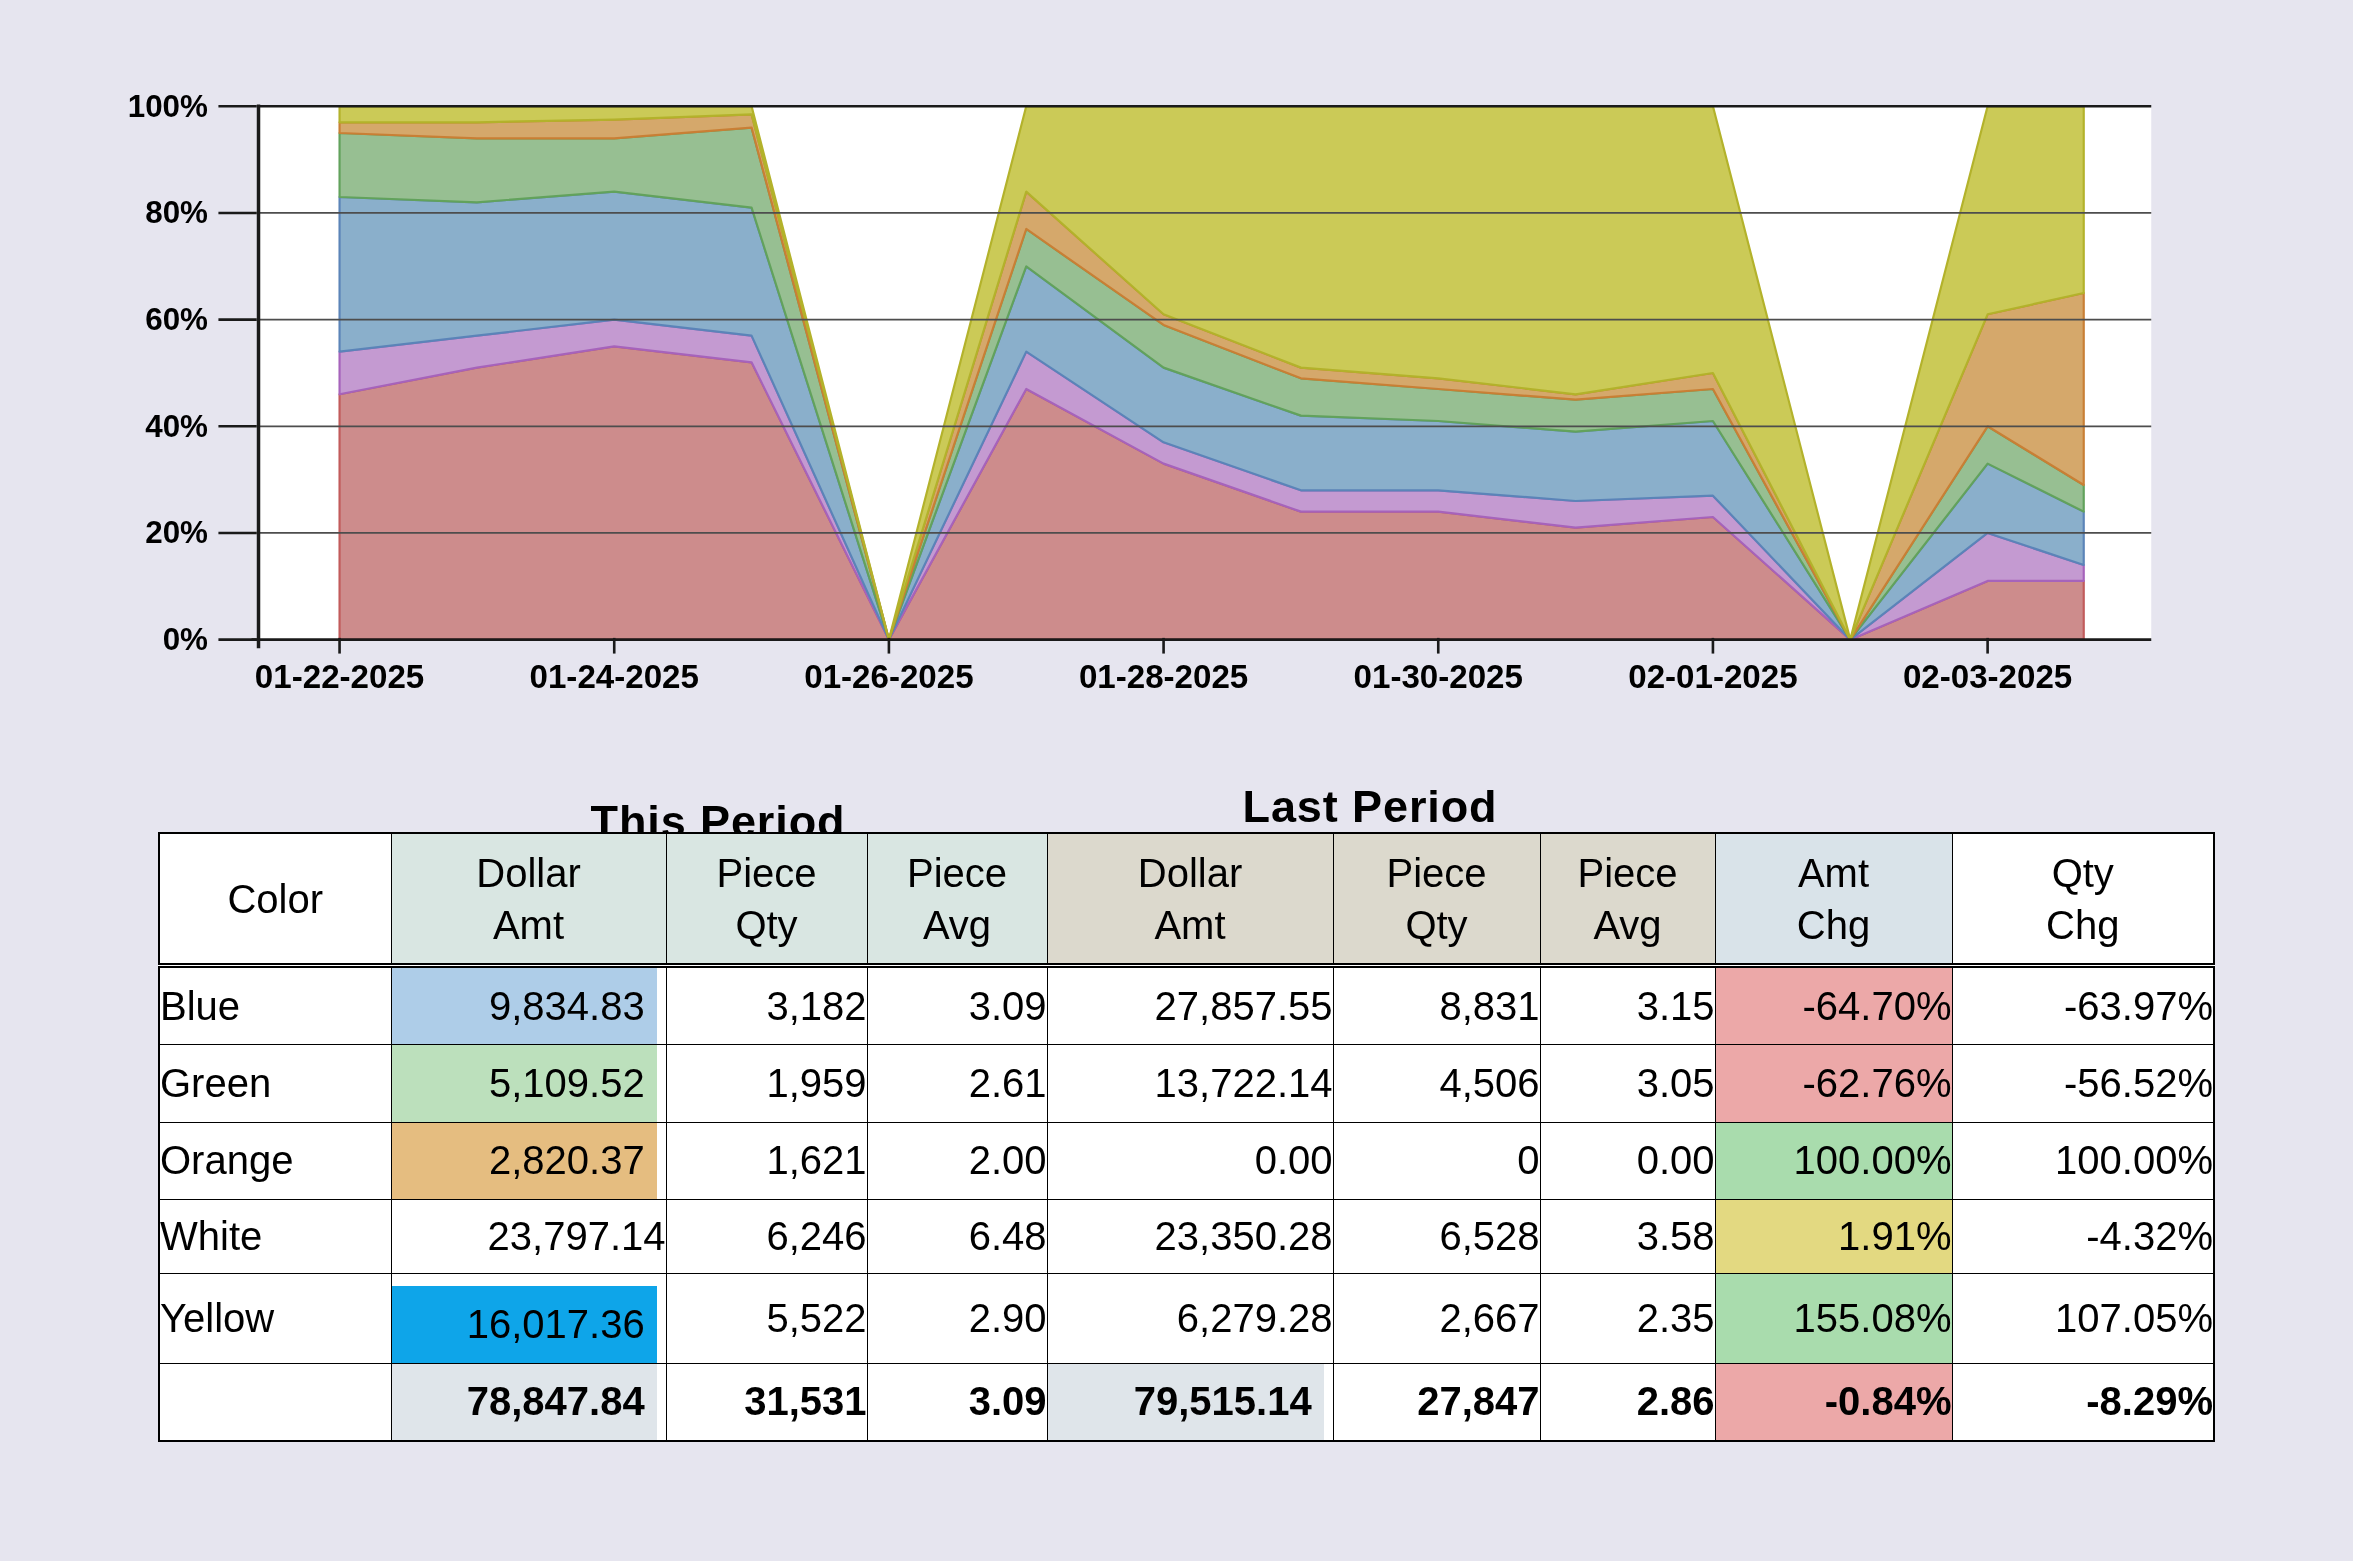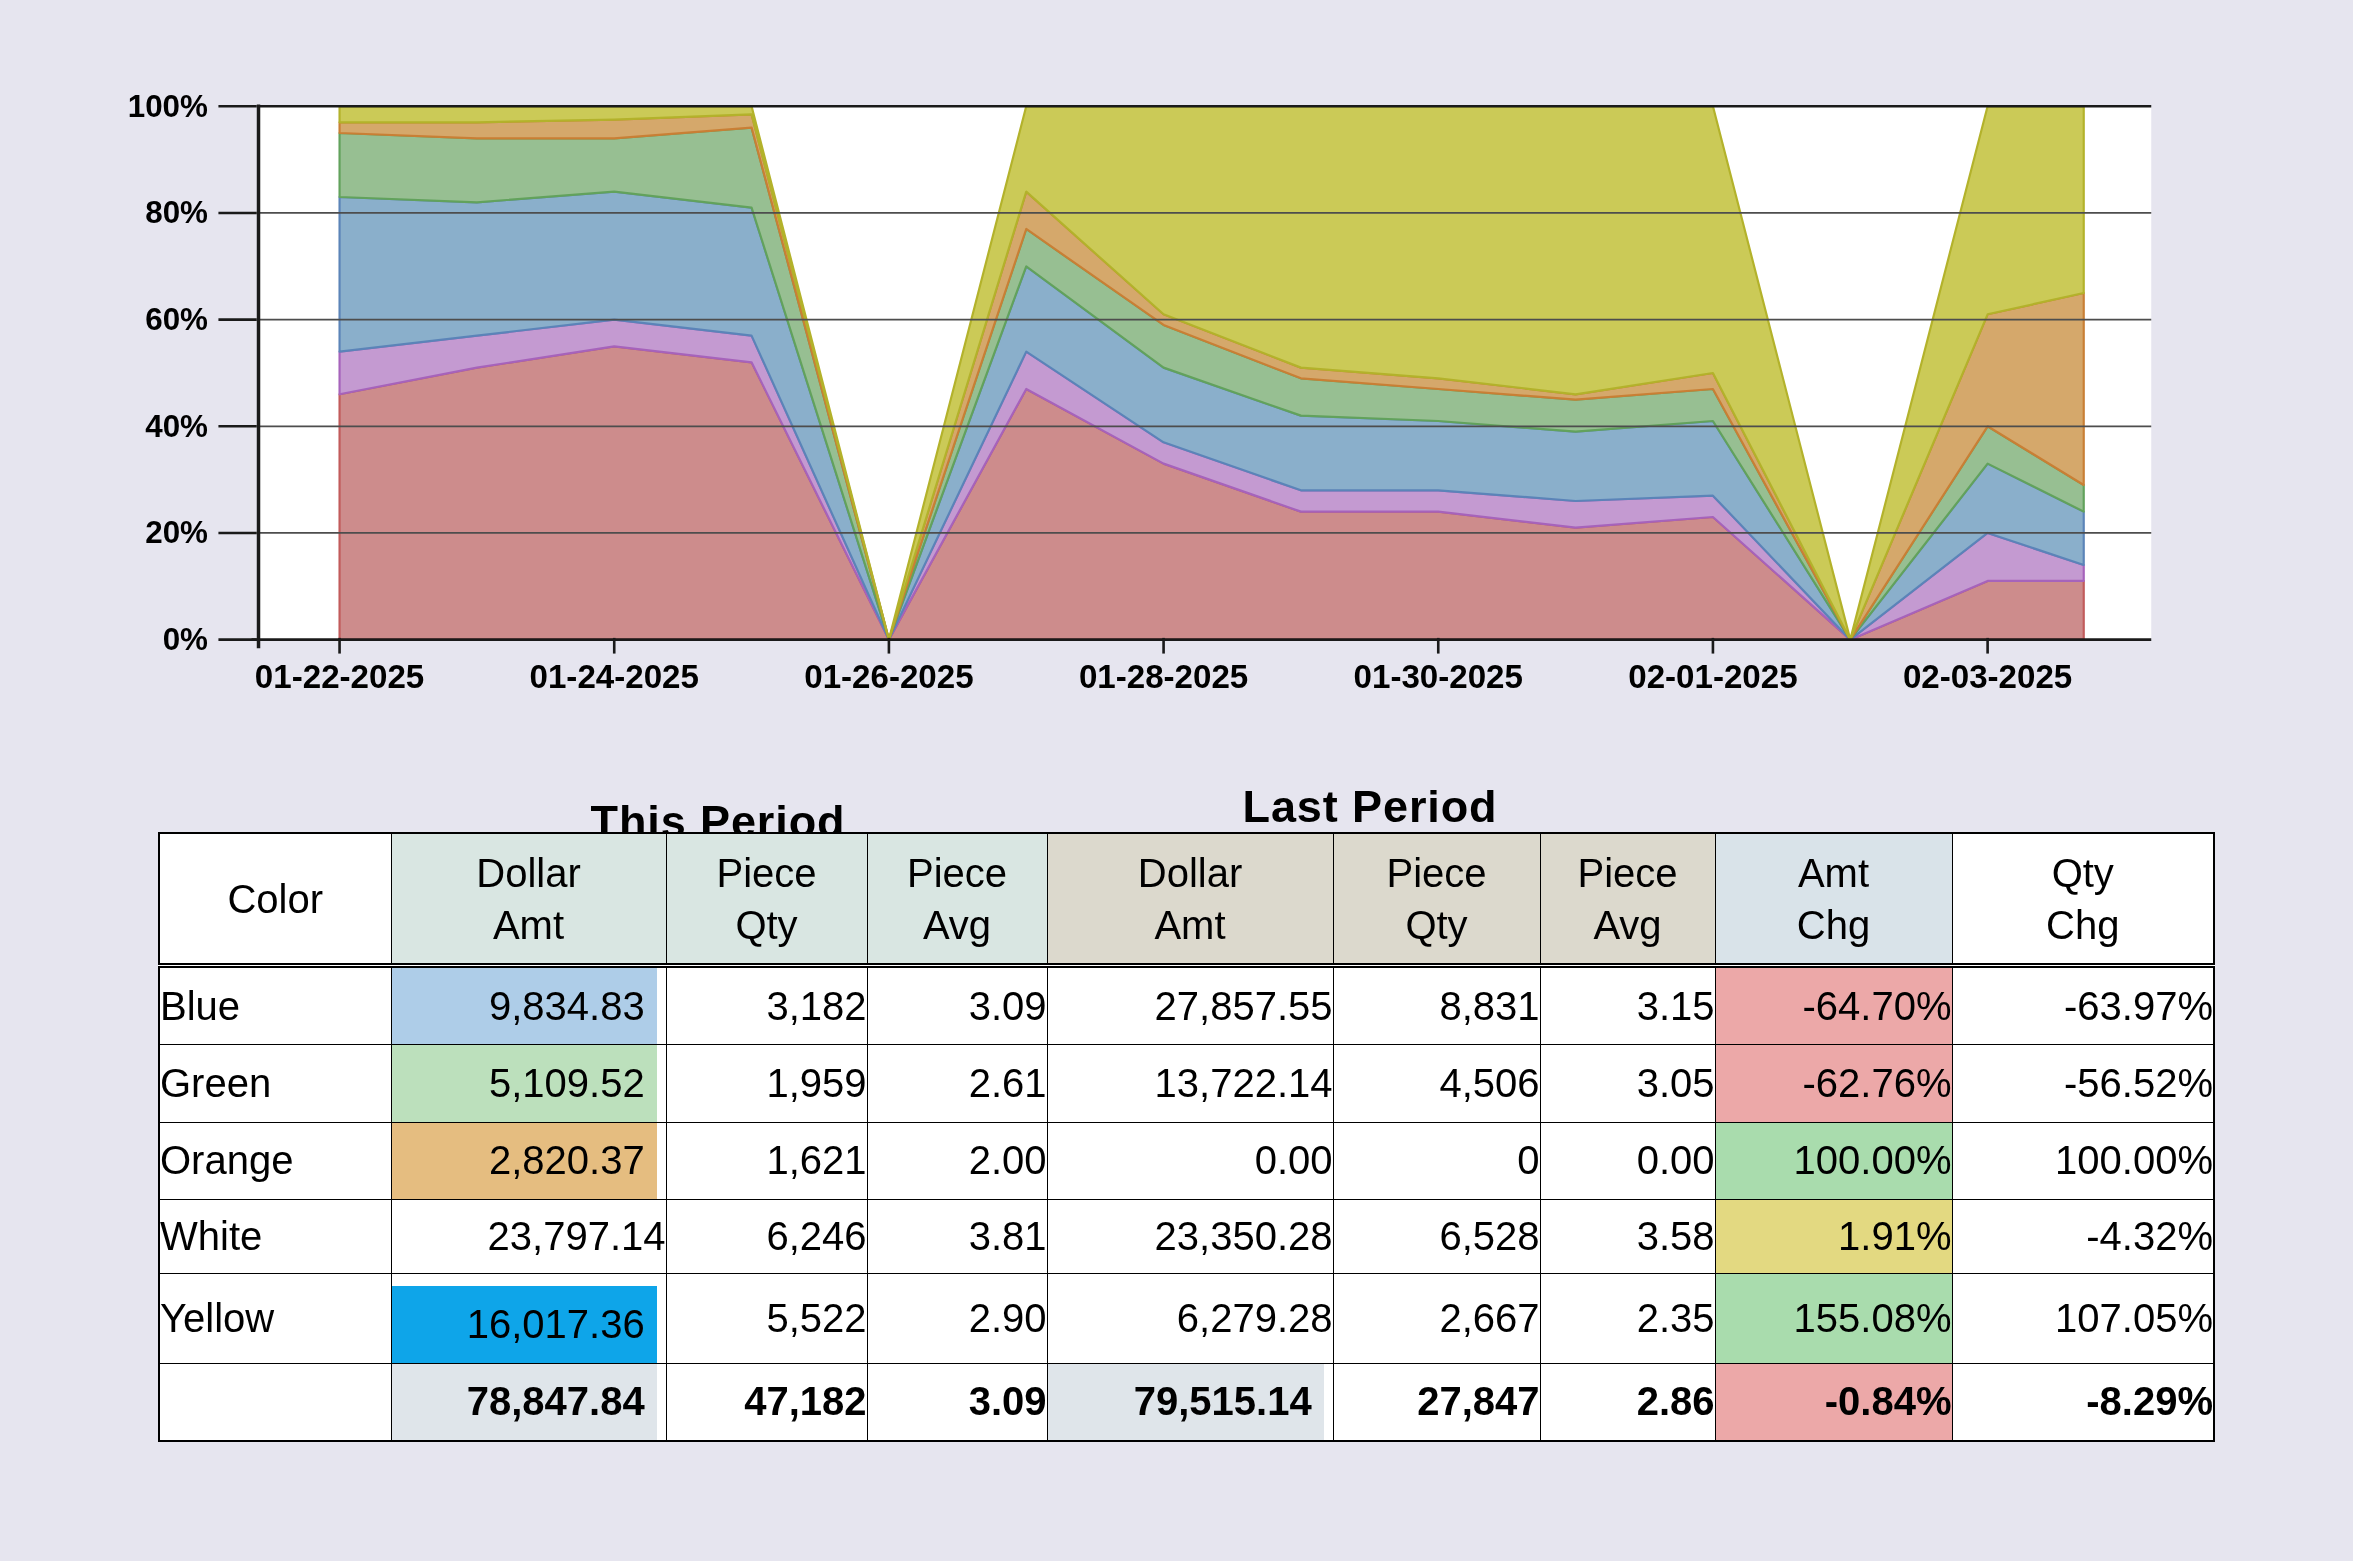--- a/index.html
+++ b/index.html
@@ -180,42 +180,42 @@
         <td class="num">0.00</td>
         <td class="num">0</td>
         <td class="num">0.00</td>
         <td class="num pct-green">100.00%</td>
         <td class="num">100.00%</td>
       </tr>
       <tr class="row-sep">
         <td class="lbl">White</td>
         <td class="num">23,797.14</td>
         <td class="num">6,246</td>
-        <td class="num">3.81</td>
+        <td class="num">6.48</td>
         <td class="num">23,350.28</td>
         <td class="num">6,528</td>
         <td class="num">3.58</td>
         <td class="num pct-yellow">1.91%</td>
         <td class="num">-4.32%</td>
       </tr>
       <tr>
         <td class="lbl">Yellow</td>
         <td><span class="val hl-yellow">16,017.36</span></td>
         <td class="num">5,522</td>
         <td class="num">2.90</td>
         <td class="num">6,279.28</td>
         <td class="num">2,667</td>
         <td class="num">2.35</td>
         <td class="num pct-green">155.08%</td>
         <td class="num">107.05%</td>
       </tr>
       <tr class="total-row">
         <td class="lbl"></td>
         <td><span class="val hl-total">78,847.84</span></td>
-        <td class="num">47,182</td>
+        <td class="num">31,531</td>
         <td class="num">3.09</td>
         <td><span class="val hl-total">79,515.14</span></td>
         <td class="num">27,847</td>
         <td class="num">2.86</td>
         <td class="num pct-red">-0.84%</td>
         <td class="num">-8.29%</td>
       </tr>
     </tbody>
   </table>
 </div>

